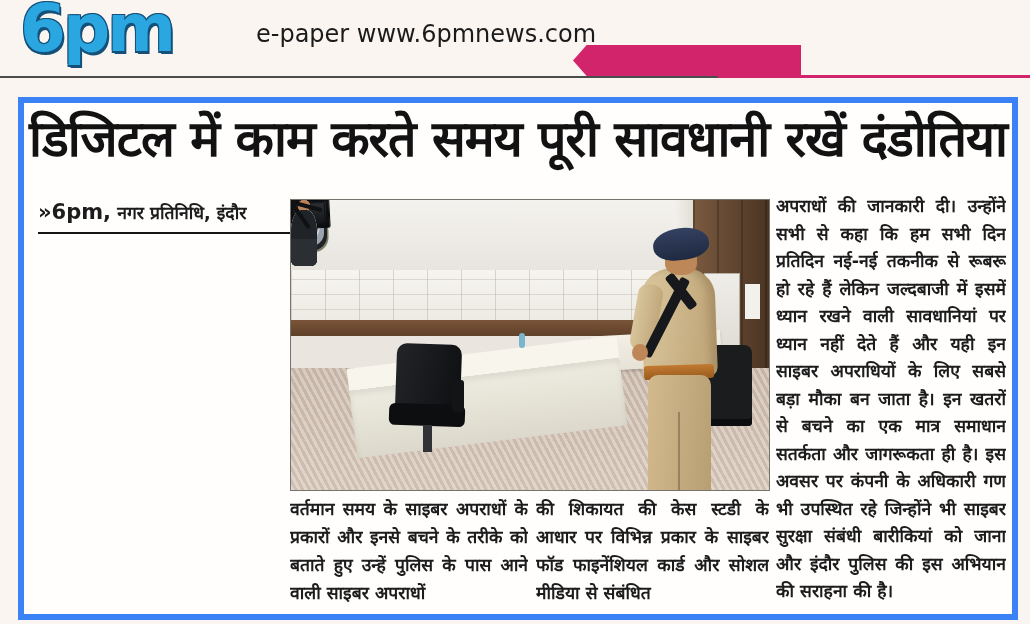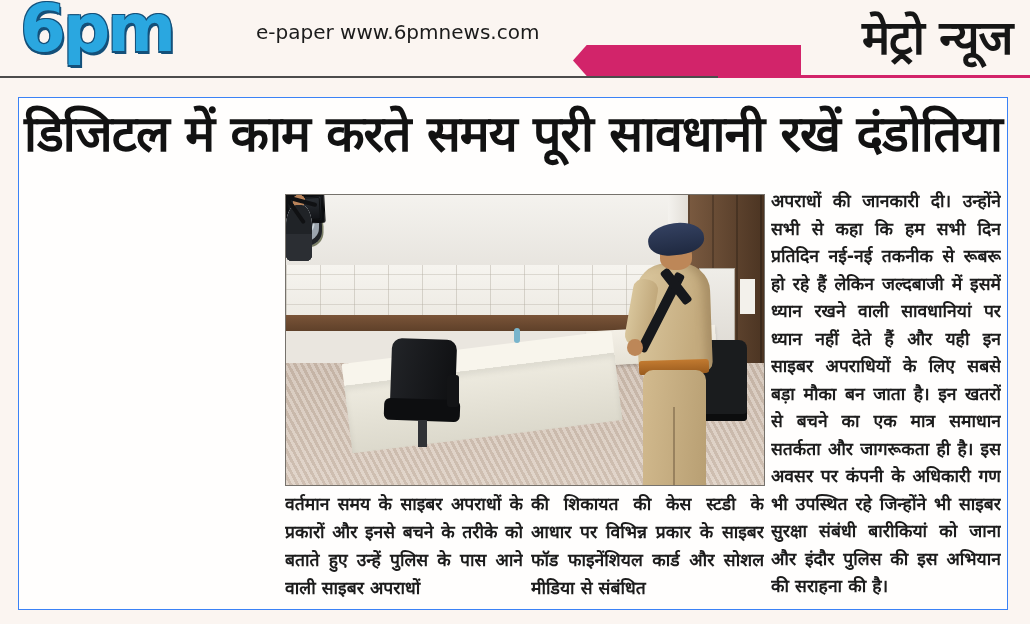--- a/index.html
+++ b/index.html
@@ -3,31 +3,31 @@
 <meta charset="utf-8">
 <style>
   html,body{margin:0;padding:0;width:1030px;height:624px;overflow:hidden;
     background:#fbf5f1;font-family:"DejaVu Sans","Liberation Sans",sans-serif;}
   .page{position:relative;width:1030px;height:624px;}
 
   
   .logo{position:absolute;left:20px;top:-10px;font-size:66px;font-weight:900;
     letter-spacing:-3px;color:#2aa7e0;
     text-shadow:2px 3px 0 #14507a,-1px -1px 0 #14507a,1px -1px 0 #14507a,-1px 2px 0 #14507a;}
-  .epaper{position:absolute;left:256px;top:20px;font-size:20px;color:#1b1b1b;}
+  .epaper{position:absolute;left:256px;top:20px;font-size:24px;color:#1b1b1b;}
   .rule-grey{position:absolute;left:0;top:76px;width:760px;height:2px;background:#4c4c4c;}
   .rule-pink{position:absolute;left:718px;top:75px;width:312px;height:3px;background:#d2246a;}
   .ribbon{position:absolute;left:573px;top:45px;width:228px;height:31px;background:#d2246a;
     clip-path:polygon(0 50%,6% 0,100% 0,100% 100%,6% 100%);}
   .section{position:absolute;left:862px;top:4px;font-size:47px;font-weight:700;
     color:#161616;white-space:nowrap;letter-spacing:-1px;}
 
   
   .box{position:absolute;left:18px;top:97px;width:988px;height:511px;
-    border:1px solid #3b82f6;background:#fffefd;}
+    border:6px solid #3b82f6;background:#fffefd;}
   .headline{position:absolute;left:0;right:0;top:6px;margin:0;text-align:center;
     font-size:50px;font-weight:900;color:#121212;letter-spacing:-1px;line-height:1.2;}
 
   .col{position:absolute;font-size:17.5px;line-height:26.5px;font-weight:600;
     color:#1c1c1c;text-align:justify;overflow:hidden;}
   .col p{margin:0;}
   p.indent{text-indent:1.6em;}
   .col-left{left:14px;top:96px;width:252px;height:406px;}
   .col-right{left:752px;top:90px;width:230px;height:416px;line-height:27.5px;}
   .col-mid1{left:266px;top:392px;width:238px;height:116px;line-height:28px;}
@@ -114,26 +114,28 @@
 </head>
 <body>
 
 <div class="page">
 
   <div class="logo">6pm</div>
   <div class="epaper">e-paper www.6pmnews.com</div>
   <div class="rule-grey"></div>
   <div class="rule-pink"></div>
   <div class="ribbon"></div>
-  <div class="section">मेट्रो न्यूज</div>
 
   <div class="box">
     <h1 class="headline">डिजिटल में काम करते समय पूरी सावधानी रखें दंडोतिया</h1>
 
     <div class="col col-left">
+      <div class="byline">
+        <span class="mark">»</span><span class="src">6pm,</span><span class="rest"> नगर प्रतिनिधि, इंदौर</span>
+      </div>
     </div>
 
     <div class="photo">
       <div class="ceiling"></div>
       <div class="wallL"></div>
       <div class="wainscot"></div>
       <div class="wallLow"></div>
       <div class="pillar"></div>
       <div class="wallR"></div>
       <div class="door"></div>

